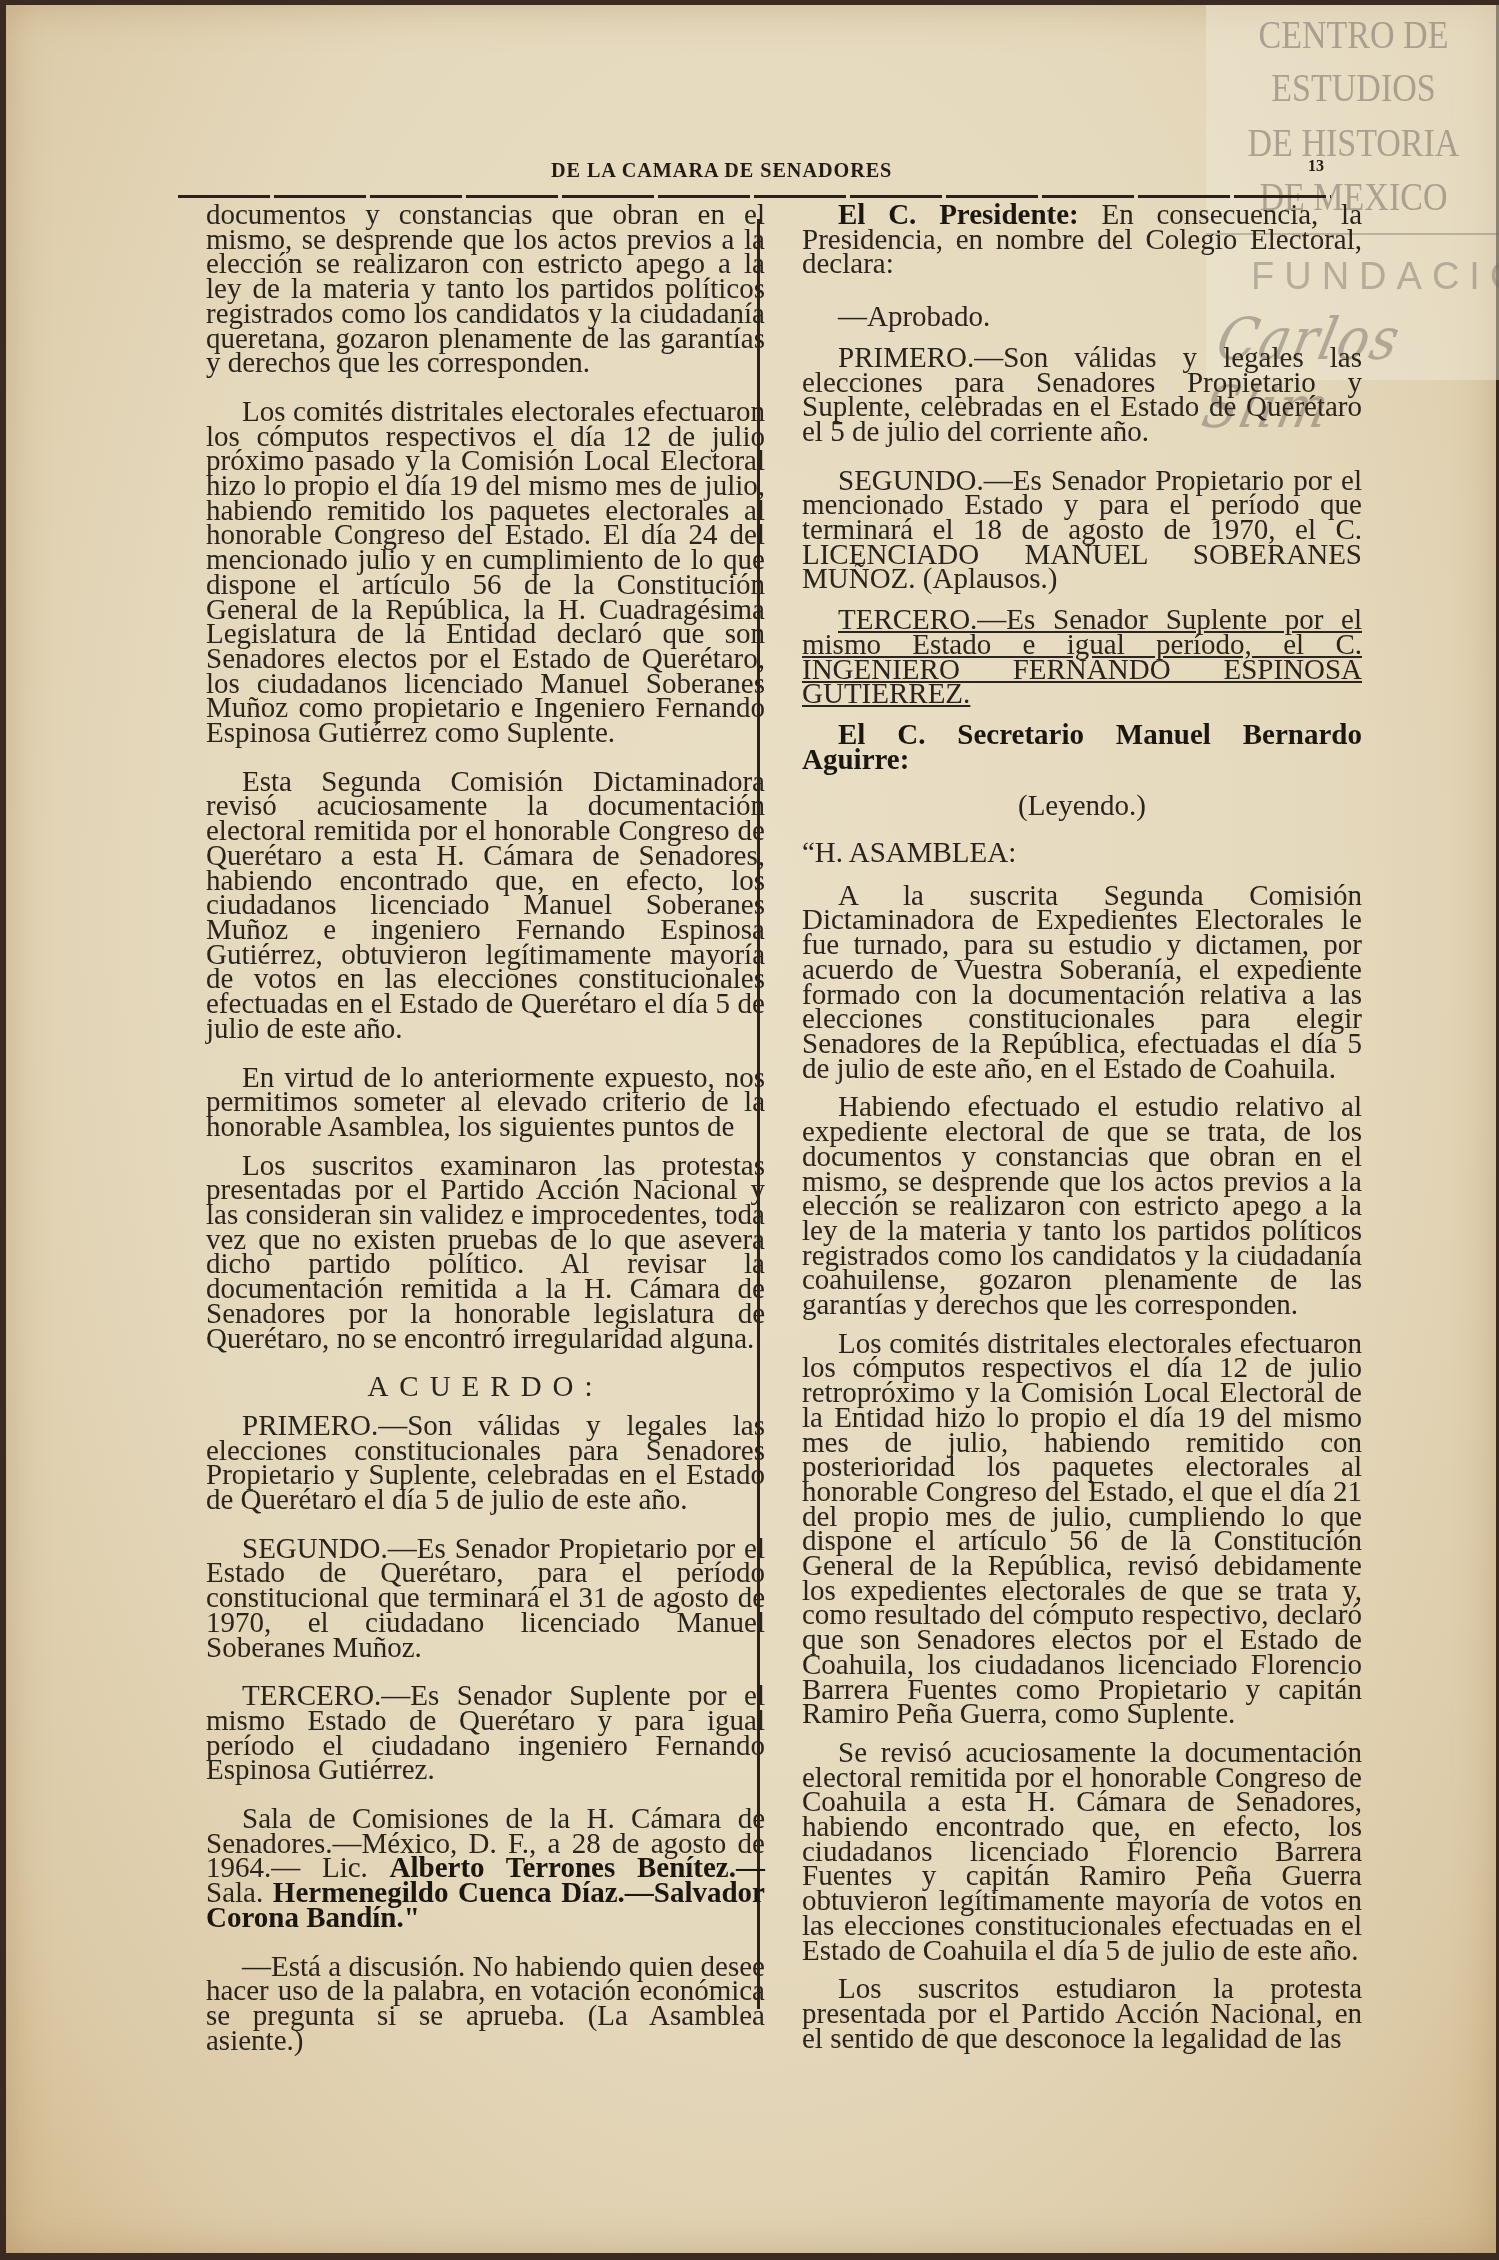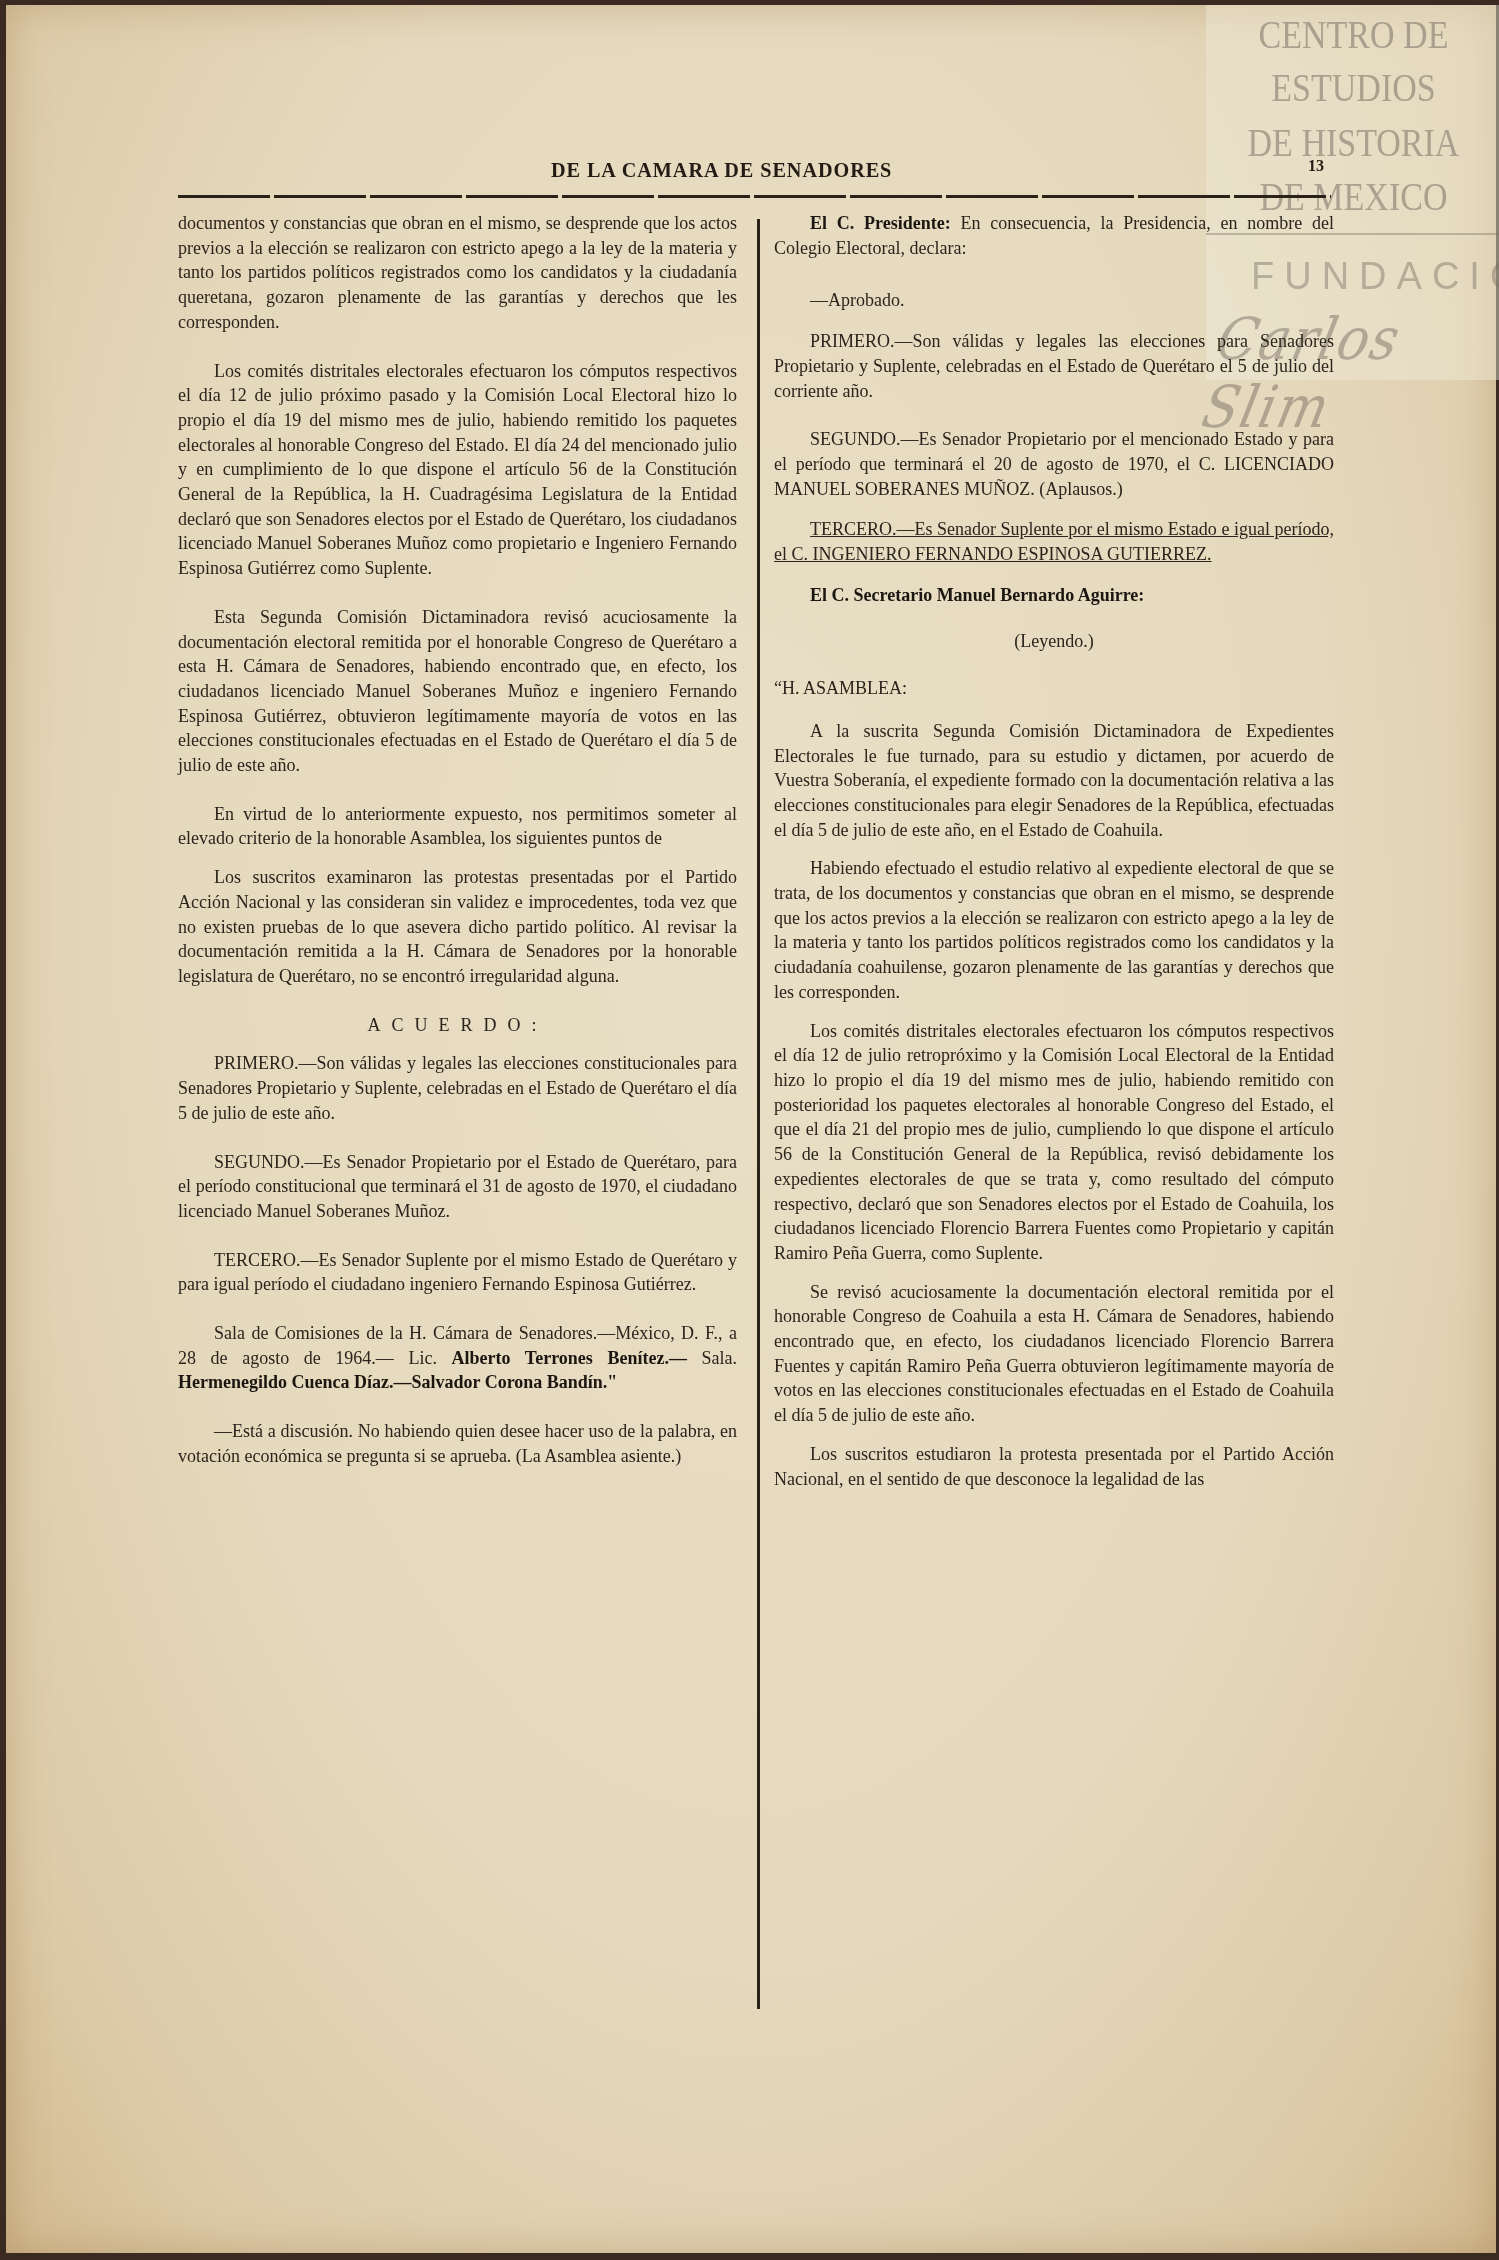--- a/index.html
+++ b/index.html
@@ -103,25 +103,26 @@
     .col-divider {
       position: absolute;
       left: 751px;
       top: 214px;
       width: 3px;
       height: 1790px;
       background: #2a2119;
     }
     .column {
       position: absolute;
-      top: 206px;
-      font-size: 18px;
+      top: 197px;
+      font-size: 29px;
       line-height: 24.7px;
       color: #2b241c;
       text-align: justify;
+      margin-left: 28px;
     }
     .col-left {
       left: 172px;
       width: 559px;
     }
     .col-right {
       left: 768px;
       width: 560px;
     }
     .column p {
@@ -181,21 +182,21 @@
     </p>
     <p>—Está a discusión. No habiendo quien desee hacer uso de la palabra, en votación económica se pregunta si se aprueba. (La Asamblea asiente.)</p>
   </div>
 
   <div class="column col-right">
     <p style="margin-bottom:28px;">
       <b>El C. Presidente:</b><span> En consecuencia, la Presidencia, en nombre del Colegio Electoral, declara:</span>
     </p>
     <p style="margin-bottom:16px;">—Aprobado.</p>
     <p>PRIMERO.—Son válidas y legales las elecciones para Senadores Propietario y Suplente, celebradas en el Estado de Querétaro el 5 de julio del corriente año.</p>
-    <p style="margin-bottom:16px;">SEGUNDO.—Es Senador Propietario por el mencionado Estado y para el período que terminará el 20 de agosto de 1970, el C. LICENCIADO MANUEL SOBERANES MUÑOZ. (Aplausos.)</p>
+    <p style="margin-bottom:16px;">SEGUNDO.—Es Senador Propietario por el mencionado Estado y para el período que terminará el 18 de agosto de 1970, el C. LICENCIADO MANUEL SOBERANES MUÑOZ. (Aplausos.)</p>
     <p style="margin-bottom:16px;text-decoration:underline;">TERCERO.—Es Senador Suplente por el mismo Estado e igual período, el C. INGENIERO FERNANDO ESPINOSA GUTIERREZ.</p>
     <p class="bold" style="margin-bottom:22px;">El C. Secretario Manuel Bernardo Aguirre:</p>
     <p class="center" style="margin-bottom:22px;">(Leyendo.)</p>
     <p class="noindent" style="margin-bottom:18px;">“H. ASAMBLEA:</p>
     <p style="margin-bottom:14px;">A la suscrita Segunda Comisión Dictaminadora de Expedientes Electorales le fue turnado, para su estudio y dictamen, por acuerdo de Vuestra Soberanía, el expediente formado con la documentación relativa a las elecciones constitucionales para elegir Senadores de la República, efectuadas el día 5 de julio de este año, en el Estado de Coahuila.</p>
     <p style="margin-bottom:14px;">Habiendo efectuado el estudio relativo al expediente electoral de que se trata, de los documentos y constancias que obran en el mismo, se desprende que los actos previos a la elección se realizaron con estricto apego a la ley de la materia y tanto los partidos políticos registrados como los candidatos y la ciudadanía coahuilense, gozaron plenamente de las garantías y derechos que les corresponden.</p>
     <p style="margin-bottom:14px;">Los comités distritales electorales efectuaron los cómputos respectivos el día 12 de julio retropróximo y la Comisión Local Electoral de la Entidad hizo lo propio el día 19 del mismo mes de julio, habiendo remitido con posterioridad los paquetes electorales al honorable Congreso del Estado, el que el día 21 del propio mes de julio, cumpliendo lo que dispone el artículo 56 de la Constitución General de la República, revisó debidamente los expedientes electorales de que se trata y, como resultado del cómputo respectivo, declaró que son Senadores electos por el Estado de Coahuila, los ciudadanos licenciado Florencio Barrera Fuentes como Propietario y capitán Ramiro Peña Guerra, como Suplente.</p>
     <p style="margin-bottom:14px;">Se revisó acuciosamente la documentación electoral remitida por el honorable Congreso de Coahuila a esta H. Cámara de Senadores, habiendo encontrado que, en efecto, los ciudadanos licenciado Florencio Barrera Fuentes y capitán Ramiro Peña Guerra obtuvieron legítimamente mayoría de votos en las elecciones constitucionales efectuadas en el Estado de Coahuila el día 5 de julio de este año.</p>
     <p>Los suscritos estudiaron la protesta presentada por el Partido Acción Nacional, en el sentido de que desconoce la legalidad de las</p>
   </div>

